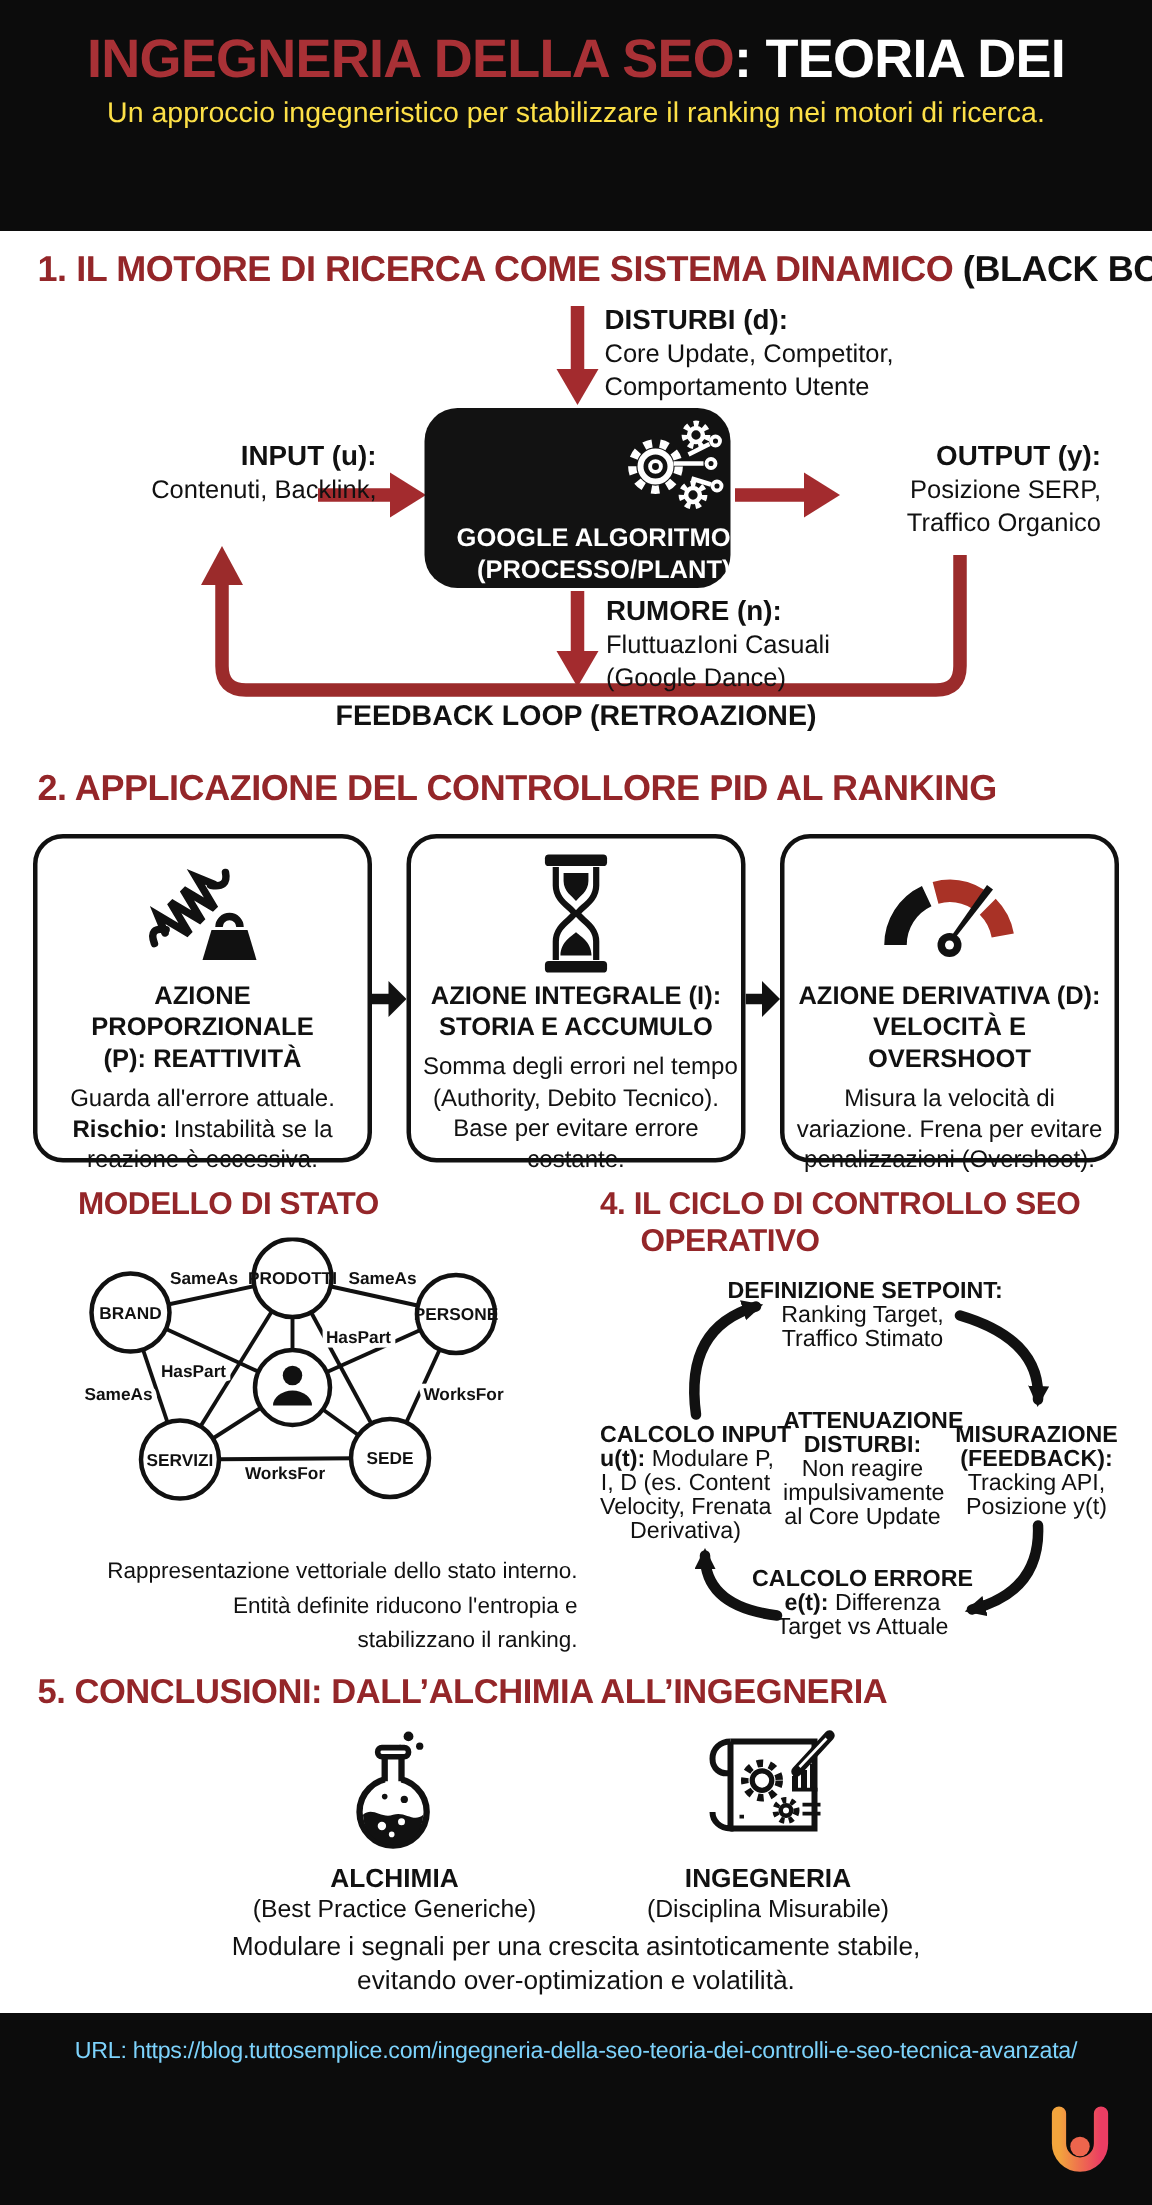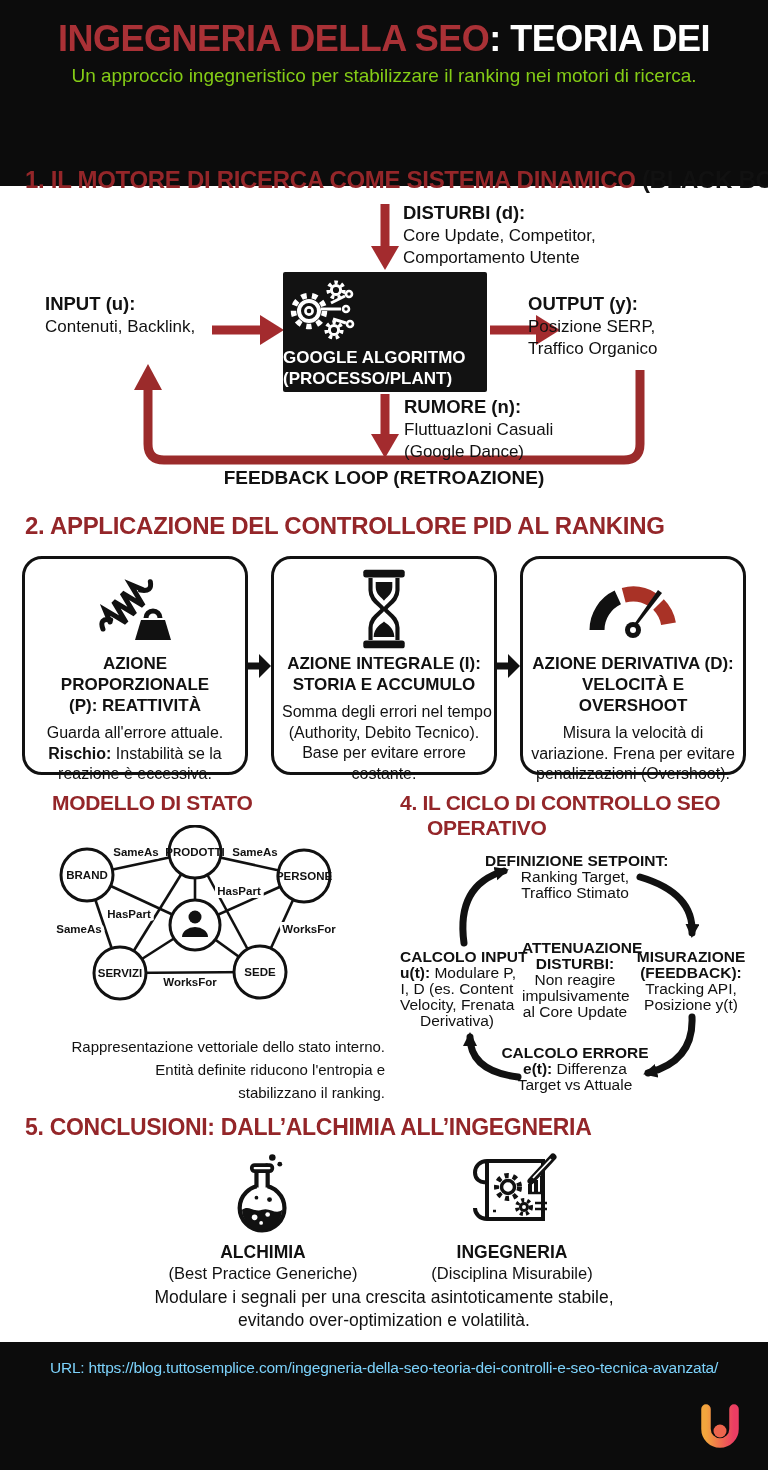--- a/index.html
+++ b/index.html
@@ -1,35 +1,35 @@
 <!DOCTYPE html>
 <html><head>
 <meta charset="utf-8">
 <style>
   html,body{margin:0;padding:0;background:#e8e8e8;}
   #page{position:relative;width:768px;height:1470px;margin:0 auto;background:#ffffff;
         font-family:"Liberation Sans","DejaVu Sans",sans-serif;color:#111;overflow:hidden;}
   
-  .header{position:absolute;left:0;top:0;width:768px;height:186px;background:#0c0c0c;color:#fff;text-align:center;}
+  .header{position:absolute;left:0;top:0;width:768px;height:154px;background:#0c0c0c;color:#fff;text-align:center;}
   .header .title{padding-top:18px;font-size:36px;line-height:41px;font-weight:bold;letter-spacing:-.5px;}
   .header .red{color:#a93136;}
-  .header .subtitle{margin-top:6px;font-size:19px;color:#84cc16;}
+  .header .subtitle{margin-top:6px;font-size:19px;color:#fde047;}
   
   .h2{position:absolute;font-size:24px;font-weight:bold;color:#942629;letter-spacing:-.3px;white-space:nowrap;}
   .h2 .blk{color:#111;}
   .h2col{font-size:21px;line-height:25px;font-weight:bold;color:#942629;letter-spacing:-.3px;}
   .h2col .indent{padding-left:27px;}
   
   #diagram{position:absolute;left:0;top:200;width:768px;height:296px;top:200px;}
   #diagram svg.layer{position:absolute;left:0;top:0;}
   .dlabel{position:absolute;font-size:17px;line-height:22.5px;}
   .dlabel .lt{font-size:18.5px;font-weight:bold;}
-  .t-center{text-align:left;}
-  .plant{position:absolute;left:283px;top:72px;width:204px;height:120px;background:#121212;border-radius:2px;
-         color:#fff;text-align:left;}
+  .t-center{text-align:right;}
+  .plant{position:absolute;left:283px;top:72px;width:204px;height:120px;background:#121212;border-radius:22px;
+         color:#fff;text-align:right;}
   .plant .ptxt{font-size:17px;line-height:20.5px;font-weight:bold;margin-top:3px;}
   .fbl{position:absolute;left:0;top:267px;width:768px;text-align:center;font-size:19px;font-weight:bold;}
   
   #cards{position:absolute;left:22px;top:556px;width:724px;height:219px;display:flex;align-items:stretch;}
   .card{width:226px;box-sizing:border-box;border:3.5px solid #111;border-radius:20px;background:#fff;
         padding:10px 8px 6px 8px;text-align:center;}
   .card .icon{height:80px;display:flex;align-items:center;justify-content:center;}
   .card .ct{font-size:17px;line-height:21px;font-weight:bold;margin-top:4px;}
   .card .cb{font-size:16px;line-height:20.5px;margin-top:7px;}
   .card-arrow{width:23px;display:flex;align-items:center;justify-content:center;}

